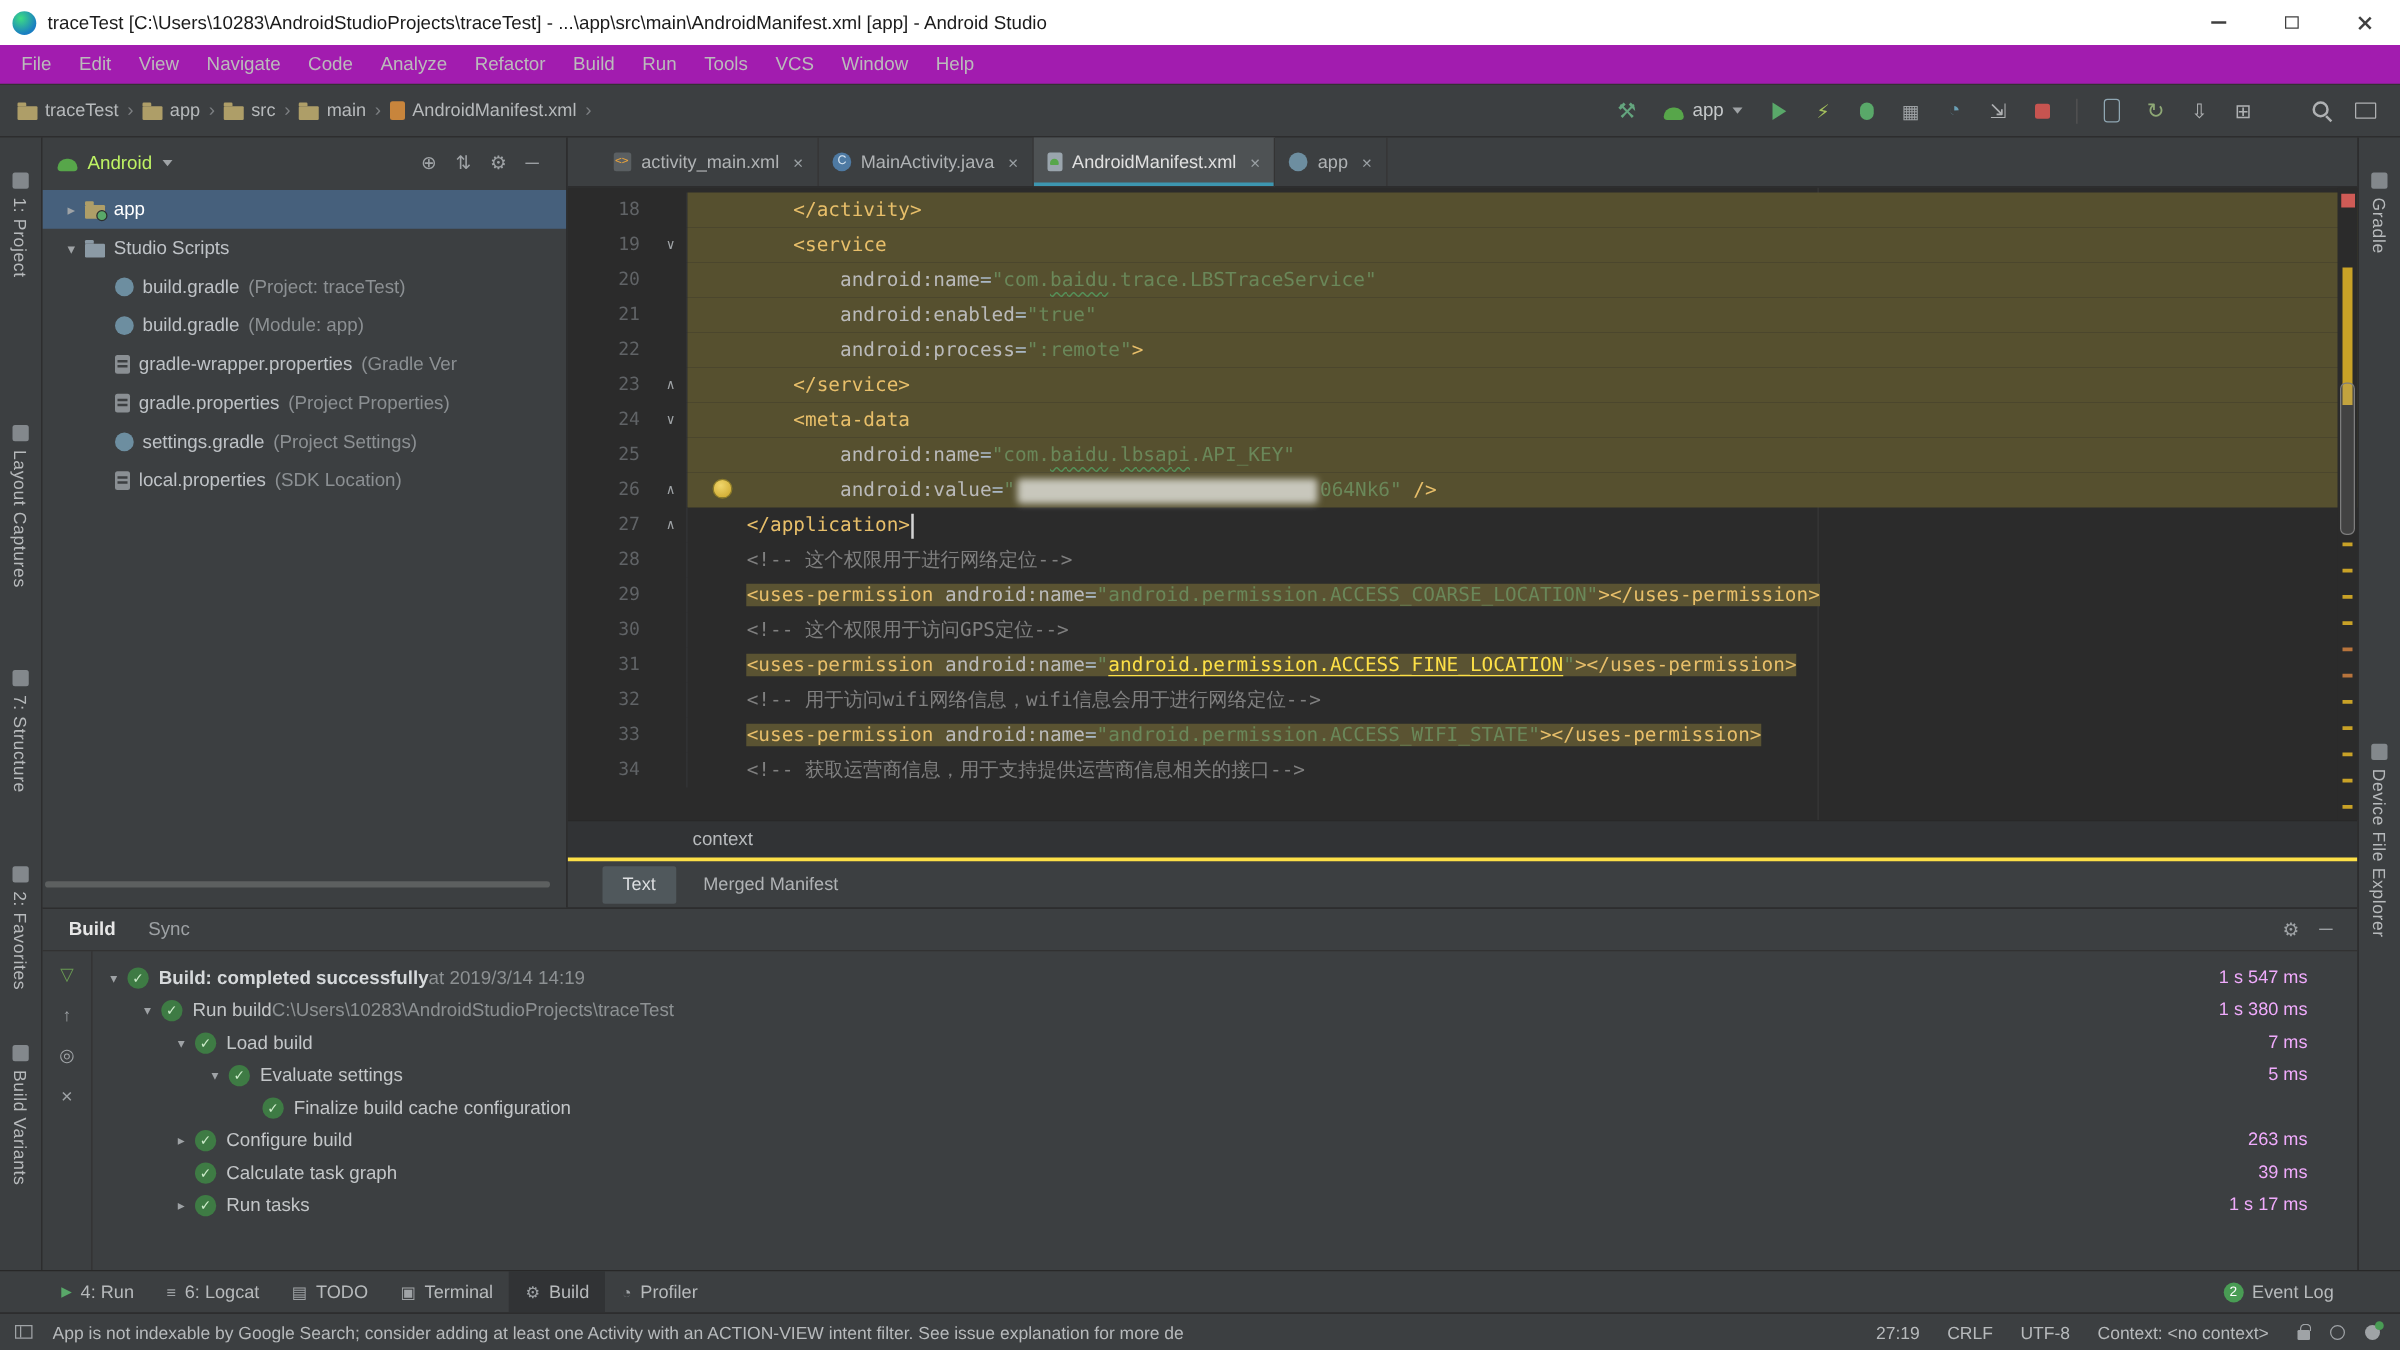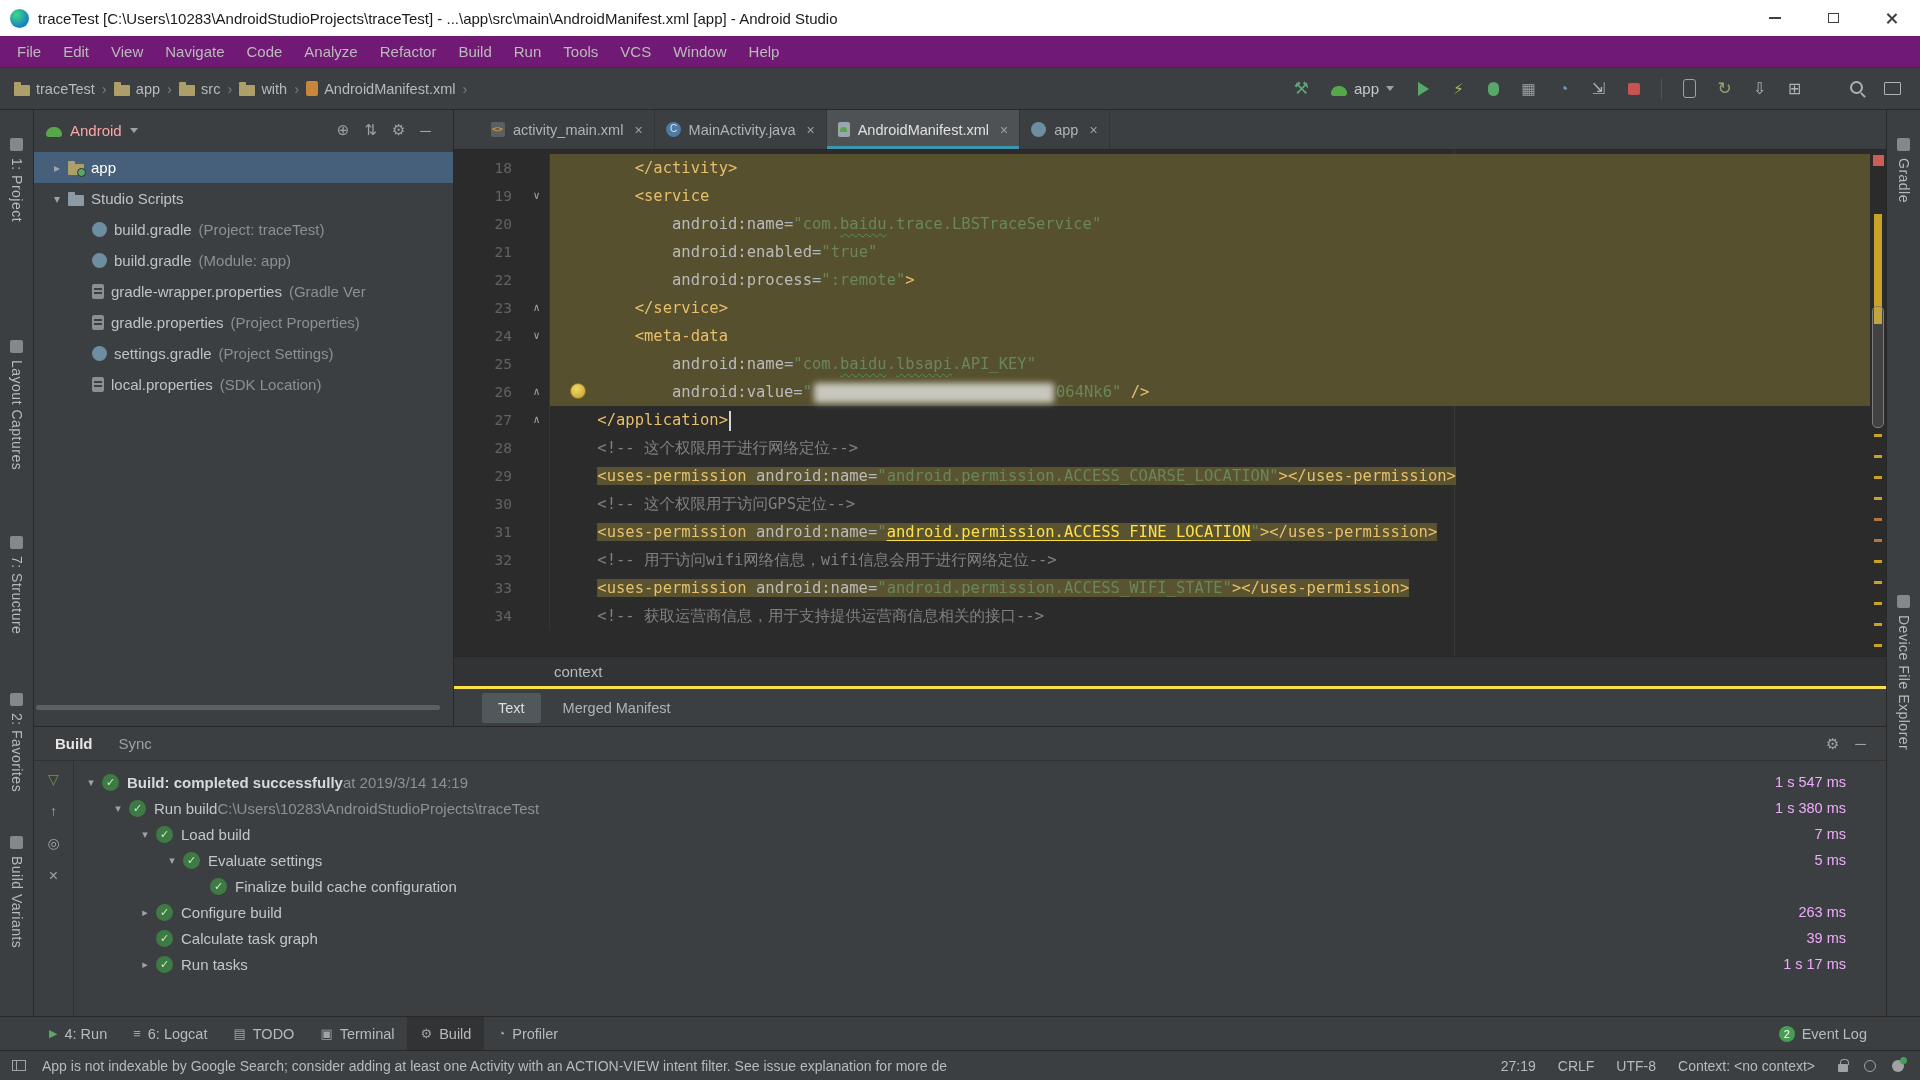--- a/index.html
+++ b/index.html
@@ -14,21 +14,21 @@
   .tb-controls{margin-left:auto;display:flex;height:100%;}
   .tb-btn{width:58px;height:100%;display:flex;align-items:center;justify-content:center;}
   .win-min{width:12px;height:2px;background:#404040;}
   .win-max{width:11px;height:10px;border:1.5px solid #404040;}
   .win-close{position:relative;width:13px;height:13px;}
   .win-close::before,.win-close::after{content:"";position:absolute;left:6px;top:0;width:1.6px;height:13px;background:#404040;}
   .win-close::before{transform:rotate(45deg);}
   .win-close::after{transform:rotate(-45deg);}
 
   
-  .menubar{height:32px;background:#701a75;display:flex;align-items:center;padding:0 6px;border-bottom:1px solid #323232;flex:0 0 auto;}
+  .menubar{height:32px;background:#a21caf;display:flex;align-items:center;padding:0 6px;border-bottom:1px solid #323232;flex:0 0 auto;}
   .menu-item{padding:0 11px;height:100%;display:flex;align-items:center;color:#bbbbbb;font-size:15px;}
 
   
   .toolbar{height:42px;background:#3c3f41;display:flex;align-items:center;padding:0 14px;border-bottom:1px solid #282828;flex:0 0 auto;}
   .crumbs{display:flex;align-items:center;}
   .crumb{display:flex;align-items:center;gap:6px;color:#b7babc;font-size:14.5px;}
   .crumb-sep{color:#7c7f82;margin:0 7px;font-size:15px;}
   .tb-right{margin-left:auto;display:flex;align-items:center;gap:6px;}
   .tigroup{display:flex;align-items:center;gap:8px;}
   .tigroup.far{margin-left:30px;}
@@ -87,21 +87,21 @@
   .vstrip.left .vitem:nth-child(5){margin-top:44px;}
   .vstrip.right .vitem:nth-child(1){margin-top:28px;}
   .vstrip.right .vitem:nth-child(2){margin-top:392px;}
 
   .center-col{flex:1;display:flex;flex-direction:column;min-width:0;}
   .upper-row{flex:1;display:flex;min-height:0;}
 
   
   .project-panel{width:420px;flex:none;background:#3c3f41;border-right:1px solid #282828;position:relative;display:flex;flex-direction:column;}
   .panel-header{height:40px;display:flex;align-items:center;padding:0 12px;flex:none;}
-  .view-selector{display:flex;align-items:center;gap:8px;color:#fca5a5;}
+  .view-selector{display:flex;align-items:center;gap:8px;color:#bef264;}
   .ph-icons{margin-left:auto;display:flex;align-items:center;gap:15px;margin-right:10px;}
   .ph{color:#9fa3a6;font-size:15px;}
   .ph-locate::before{content:"⊕";}
   .ph-collapse-all::before{content:"⇅";}
   .ph-settings::before{content:"⚙";}
   .ph-hide::before{content:"─";}
   .tree{flex:1;padding-top:2px;overflow:hidden;}
   .tree-row{height:31px;display:flex;align-items:center;color:#bfc3c7;white-space:nowrap;overflow:hidden;}
   .tree-row.selected{background:#46607C;color:#ffffff;}
   .tree-arrow{width:22px;flex:none;text-align:center;color:#9fa3a6;font-size:12px;}
@@ -248,21 +248,21 @@
           <span>app</span>
         </span>
         <span class="crumb-sep">›</span>
         <span class="crumb">
           <span class="ic ic-folder"></span>
           <span>src</span>
         </span>
         <span class="crumb-sep">›</span>
         <span class="crumb">
           <span class="ic ic-folder"></span>
-          <span>with</span>
+          <span>main</span>
         </span>
         <span class="crumb-sep">›</span>
         <span class="crumb">
           <span class="ic ic-xmlfile"></span>
           <span>AndroidManifest.xml</span>
         </span>
         <span class="crumb-sep">›</span>
       </div>
     <div class="tb-right">
       <span class="tigroup">

